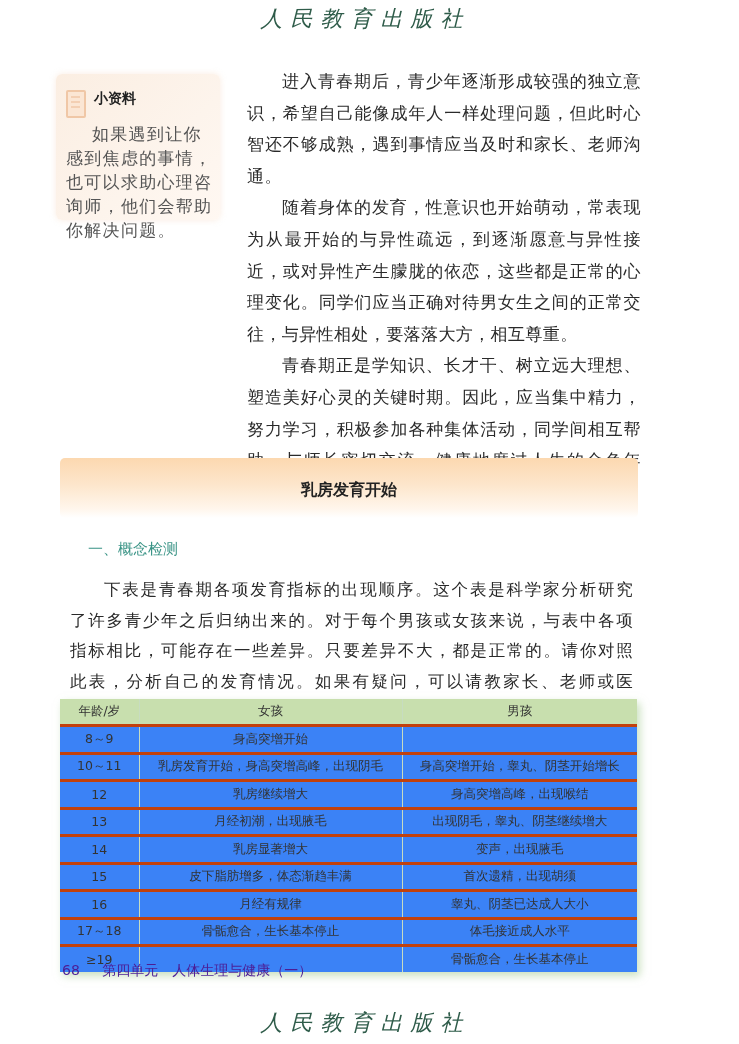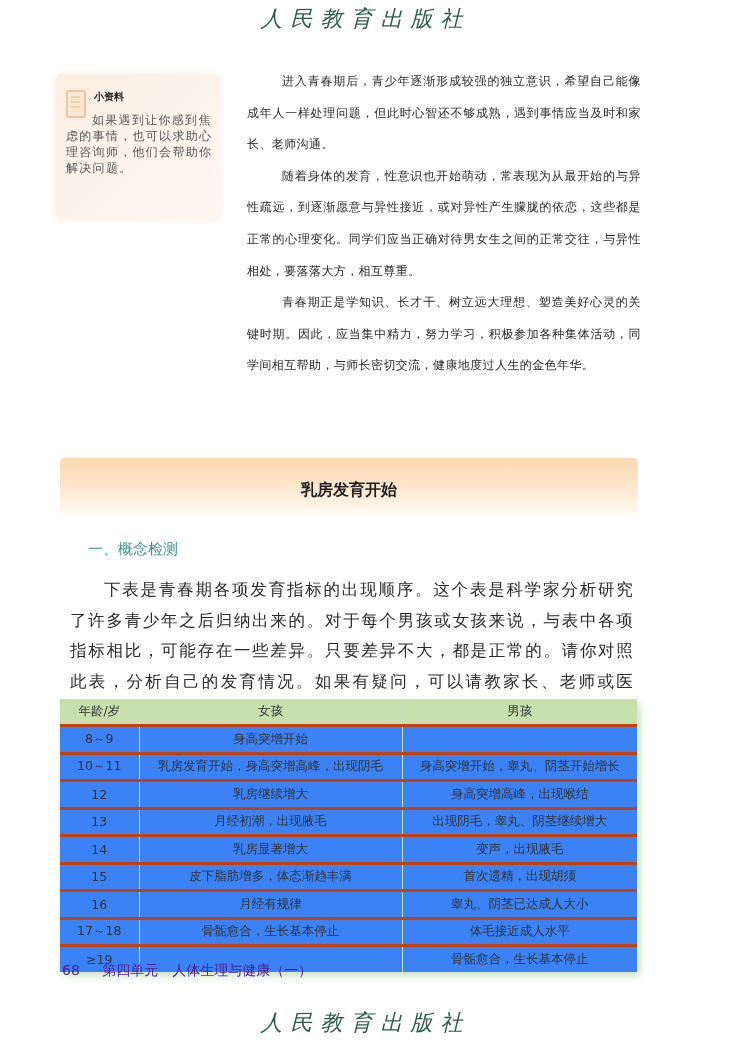--- a/index.html
+++ b/index.html
@@ -11,28 +11,28 @@
                color: #2f5c4a; font-size: 22px; letter-spacing: 8px; }
   .publisher.top { top: 4px; }
   .publisher.bottom { top: 1008px; }
 
   .sidenote { position: absolute; left: 56px; top: 74px; width: 164px; height: 146px;
               background: linear-gradient(135deg, #fbeee2 0%, #fdf4ec 60%, #fff8f2 100%);
               border-radius: 6px; box-shadow: 0 0 6px rgba(240,200,170,0.35); }
   .sidenote .doc-icon { position: absolute; left: 10px; top: 16px; width: 16px; height: 24px;
                         border: 2px solid #f0c7a6; border-radius: 2px; background: #fbe6d4; }
   .sidenote .doc-icon i { position: absolute; left: 3px; width: 9px; height: 2px; background: #f3cfb3; }
-  .sidenote .title { position: absolute; left: 38px; top: 16px; font-size: 10px;
+  .sidenote .title { position: absolute; left: 38px; top: 16px; font-size: 14px;
                      font-weight: bold; color: #222; }
-  .sidenote .body { position: absolute; left: 10px; top: 38px; width: 150px;
-                    font-size: 12px; line-height: 16px; color: #555;
+  .sidenote .body { position: absolute; left: 10px; top: 48px; width: 150px;
+                    font-size: 17px; line-height: 24px; color: #555;
                     letter-spacing: 1.3px; text-indent: 26px; }
 
   .main-text { position: absolute; left: 247px; top: 66px; width: 394px;
-               font-size: 12px; line-height: 31.6px; color: #2a2a2a; letter-spacing: 0.4px; }
+               font-size: 17px; line-height: 31.6px; color: #2a2a2a; letter-spacing: 0.4px; }
   .main-text p { margin: 0; text-indent: 35px; text-align: justify; }
 
   .section-band { position: absolute; left: 60px; top: 458px; width: 578px; height: 60px;
                   border-radius: 5px;
                   background: linear-gradient(to bottom, #fcd8b0 0%, #fde6cc 45%, #fff6ec 85%, #ffffff 100%); }
   .section-band span { display: block; text-align: center; line-height: 64px;
                        font-family: "DejaVu Sans", sans-serif; font-weight: bold;
                        font-size: 16px; color: #222; }
 
   .subheading { position: absolute; left: 88px; top: 540px; font-family: "DejaVu Sans", sans-serif;

